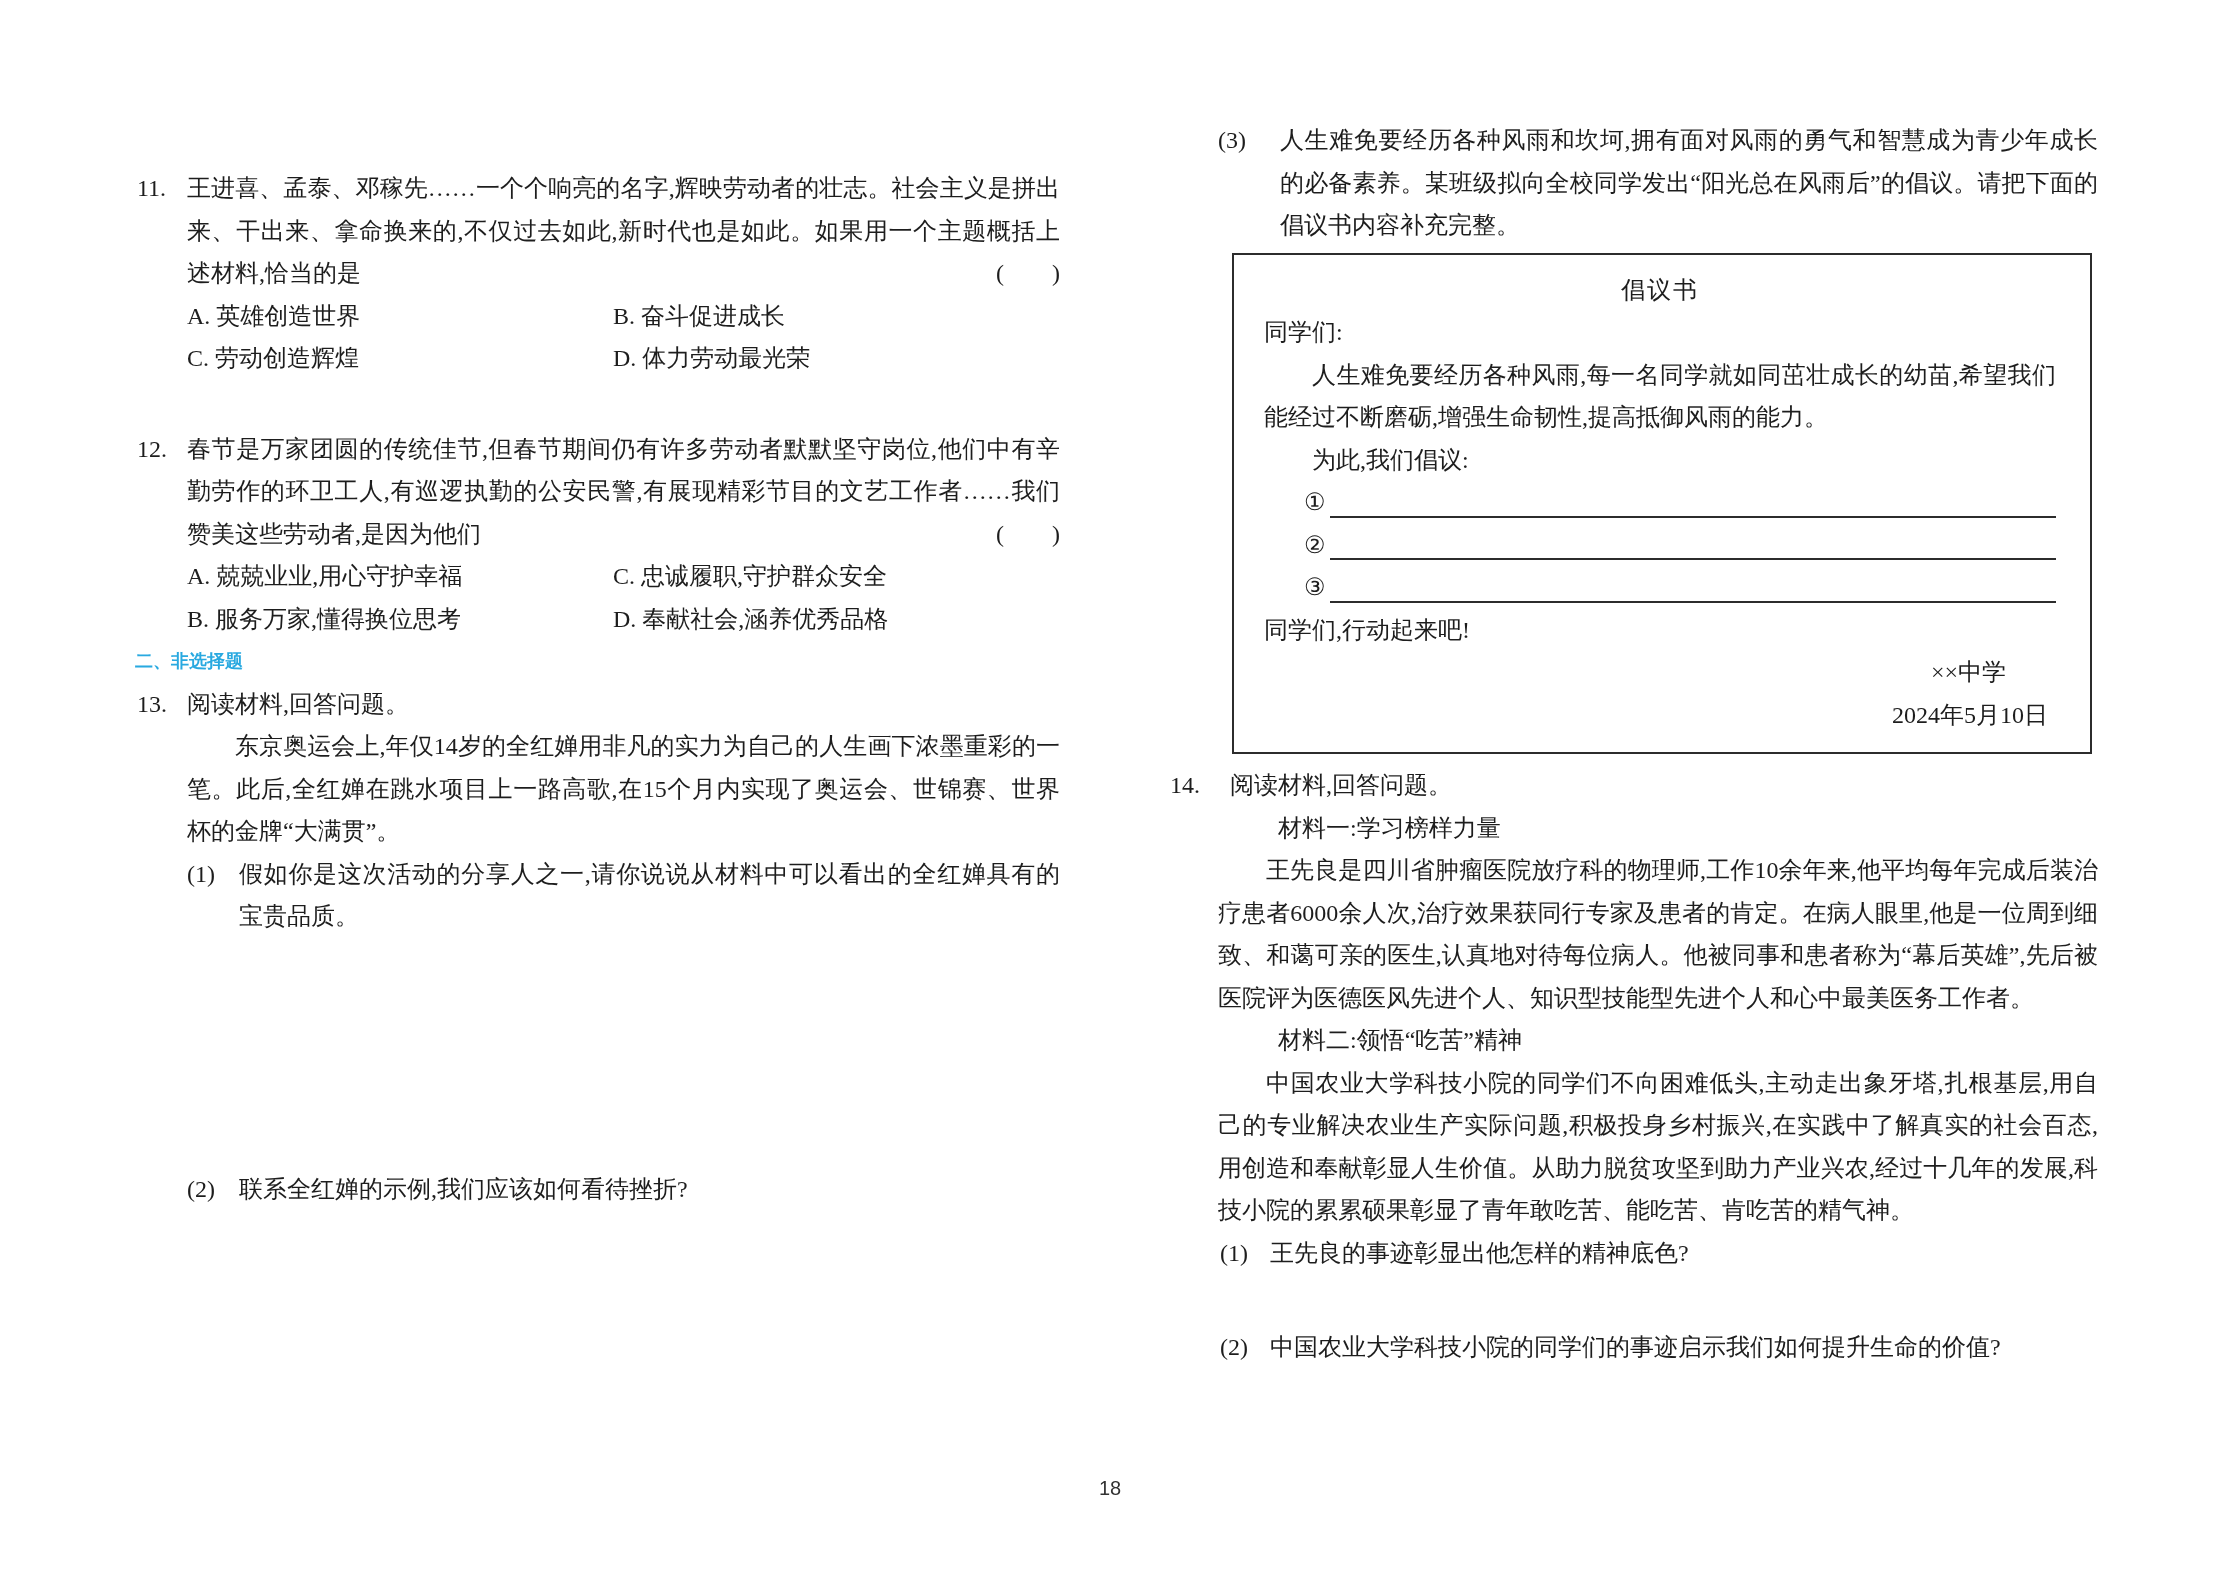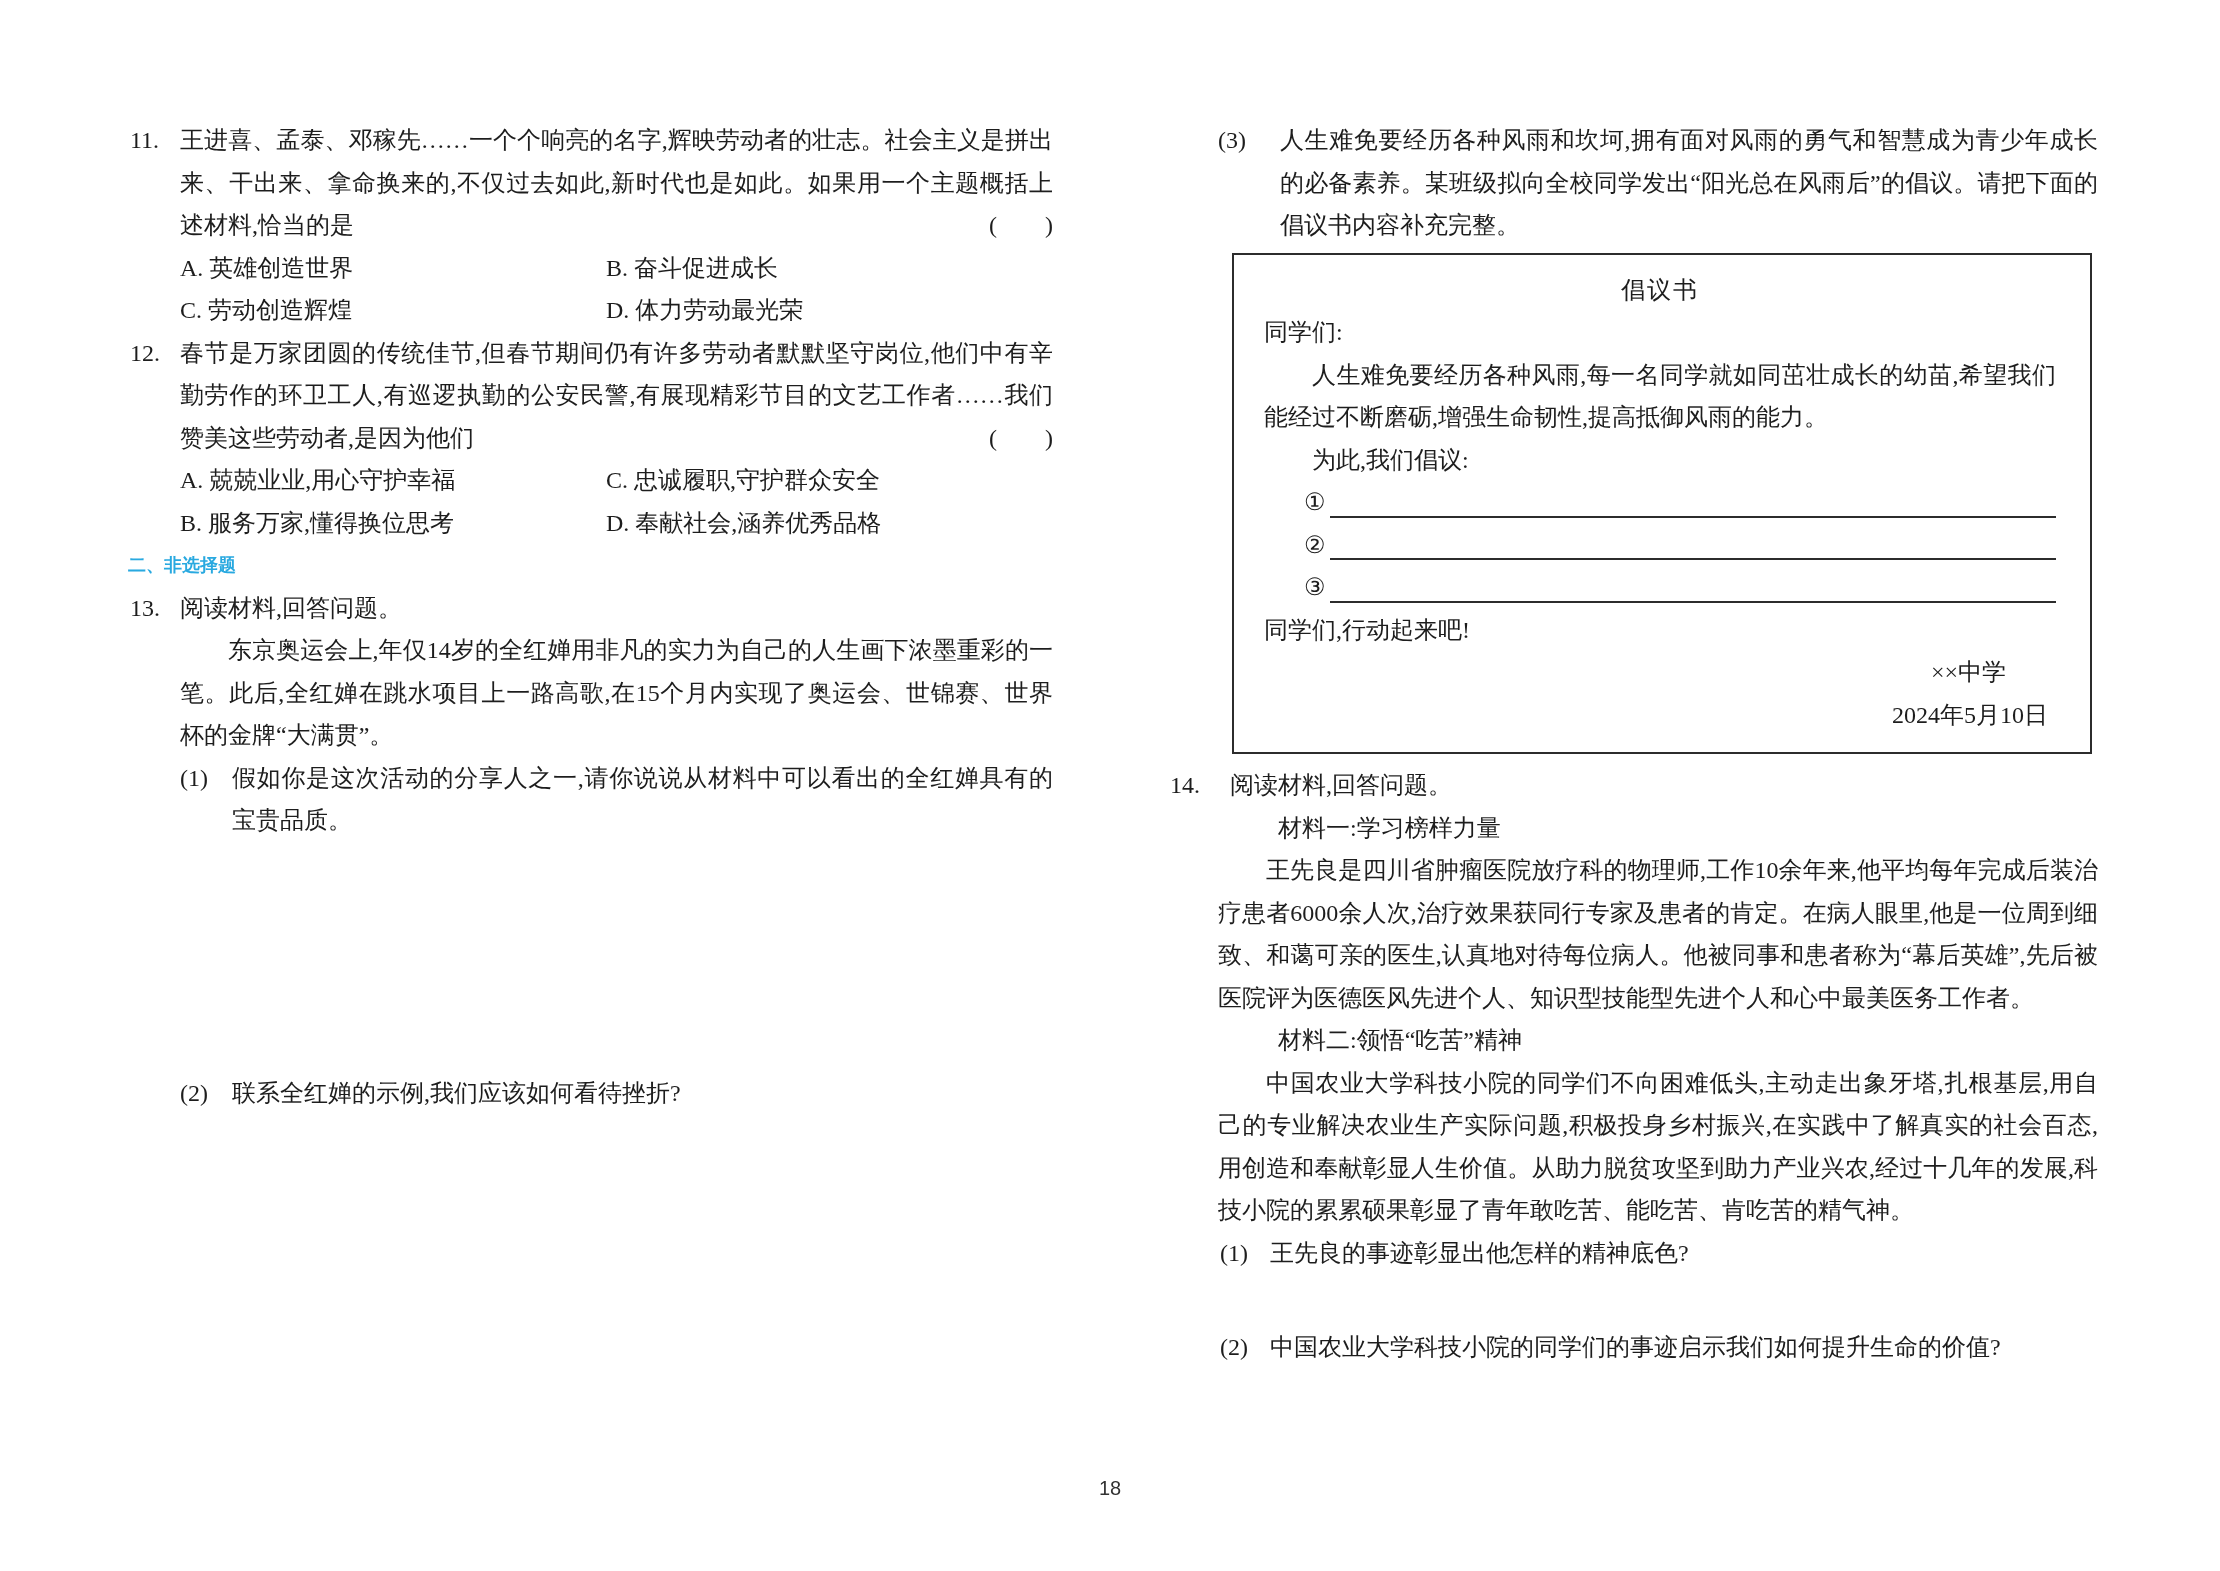--- a/index.html
+++ b/index.html
@@ -6,27 +6,27 @@
   html, body { margin: 0; padding: 0; }
   body {
     width: 2220px; height: 1571px;
     background: #ffffff;
     position: relative;
     font-family: "Liberation Serif", "DejaVu Serif", serif;
     color: #1d1d1d;
     overflow: hidden;
   }
   .col { position: absolute; top: 0; font-size: 24px; line-height: 42.5px; }
-  .col-left  { left: 128px;  width: 925px; padding-top: 119px; }
+  .col-left  { left: 135px;  width: 925px; padding-top: 119px; }
   .col-right { left: 1168px; width: 930px; padding-top: 119px; }
 
   .q { position: relative; padding-left: 52px; }
   .qnum { position: absolute; left: 2px; top: 0; }
 
-  .stem { position: relative; text-align: justify; }
+  .stem { position: relative; text-align: justify; margin-top: 48px; }
   .bracket { position: absolute; right: 0; bottom: 0; }
 
   .opts { display: grid; grid-template-columns: 426px 1fr; }
   .opt { white-space: nowrap; }
 
   .para { margin: 0; text-indent: 2em; text-align: justify; }
 
   .sect {
     font-family: "Liberation Sans", "DejaVu Sans", sans-serif;
     font-weight: bold; font-size: 18px; line-height: 42.5px;

